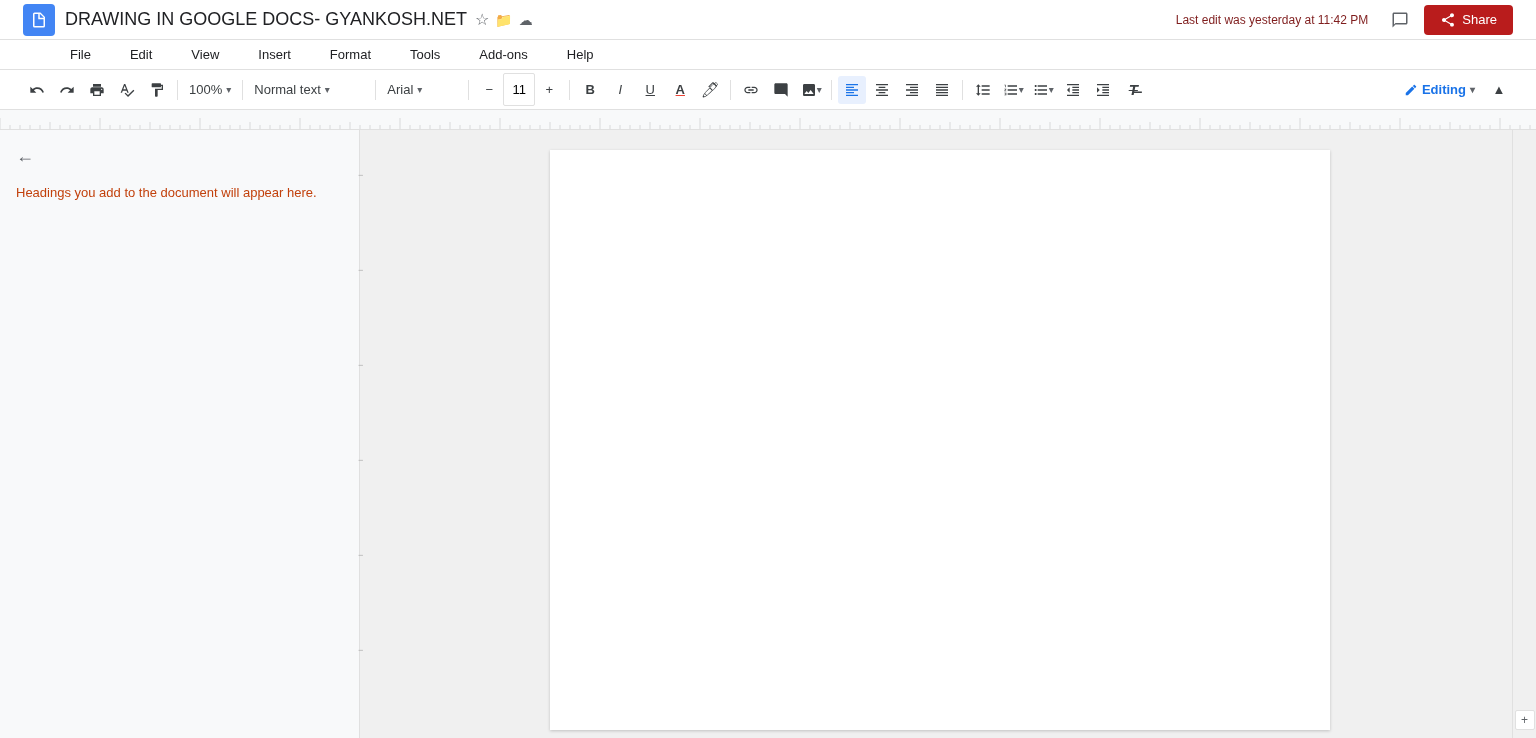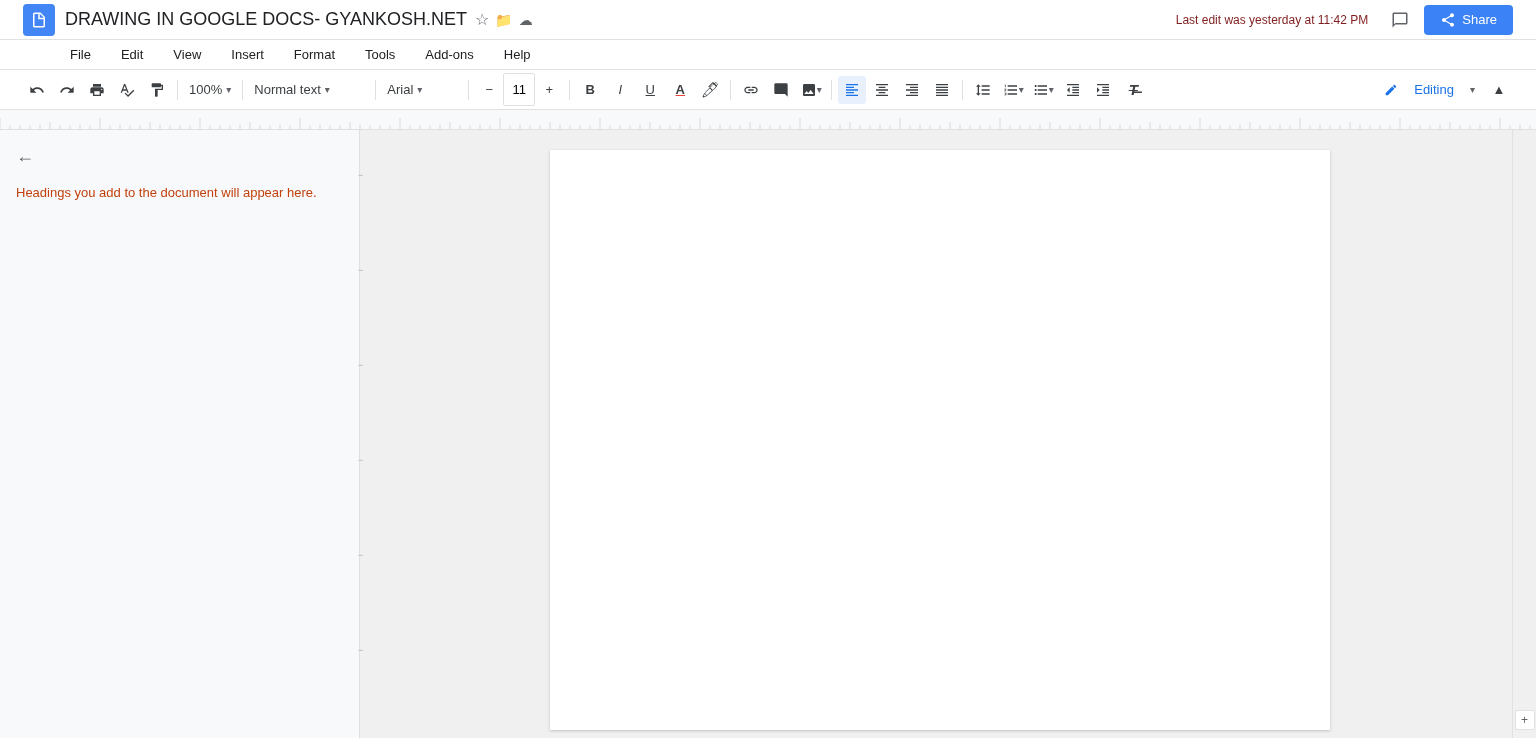--- a/index.html
+++ b/index.html
@@ -47,40 +47,40 @@
       width: 32px; height: 32px;
       border-radius: 50%;
       border: none;
       background: transparent;
       display: flex; align-items: center; justify-content: center;
       cursor: pointer;
       color: #5f6368;
       font-size: 18px;
     }
     #share-btn {
-      background: #3b82f6;
+      background: #b91c1c;
       color: #fff;
       border: none;
       border-radius: 4px;
       padding: 7px 16px;
       font-size: 13px;
       font-weight: 500;
       cursor: pointer;
       display: flex; align-items: center; gap: 6px;
     }
 
     
     #menu-bar {
       display: flex;
       align-items: center;
       height: 30px;
       padding: 0 60px;
       background: #fff;
       border-bottom: 1px solid #e0e0e0;
-      gap: 10px;
+      gap: 19px;
     }
     .menu-item {
       padding: 4px 10px;
       font-size: 13px;
       color: #202124;
       cursor: pointer;
       border-radius: 3px;
     }
 
     
@@ -130,28 +130,28 @@
       width: 32px; height: 33px;
       border: 1px solid #e0e0e0;
       border-radius: 2px;
       text-align: center;
       font-size: 13px;
       outline: none;
     }
 
     
     #editing-mode {
-      display: flex; align-items: center; gap: 16px;
+      display: flex; align-items: center; gap: 4px;
       margin-left: auto;
       padding: 4px 8px;
       border-radius: 4px;
       cursor: pointer;
       color: #1a73e8;
       font-size: 13px;
-      font-weight: 400;
+      font-weight: 700;
     }
 
     
     #ruler {
       height: 20px;
       background: #f8f9fa;
       border-bottom: 1px solid #e0e0e0;
       position: relative;
       overflow: hidden;
     }

